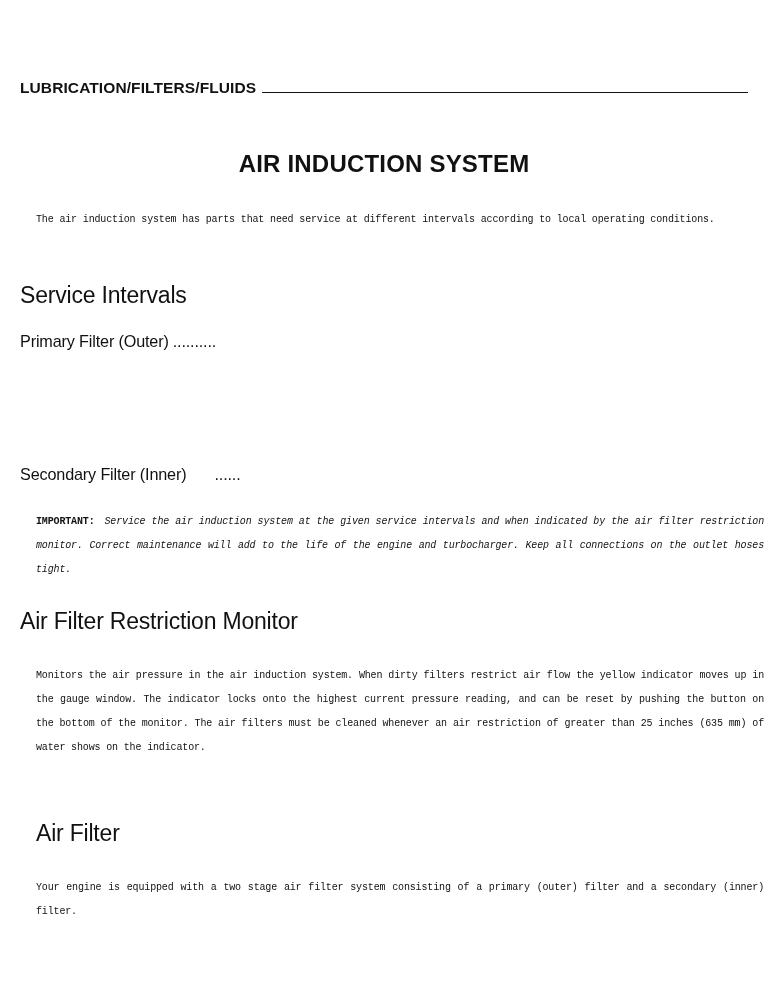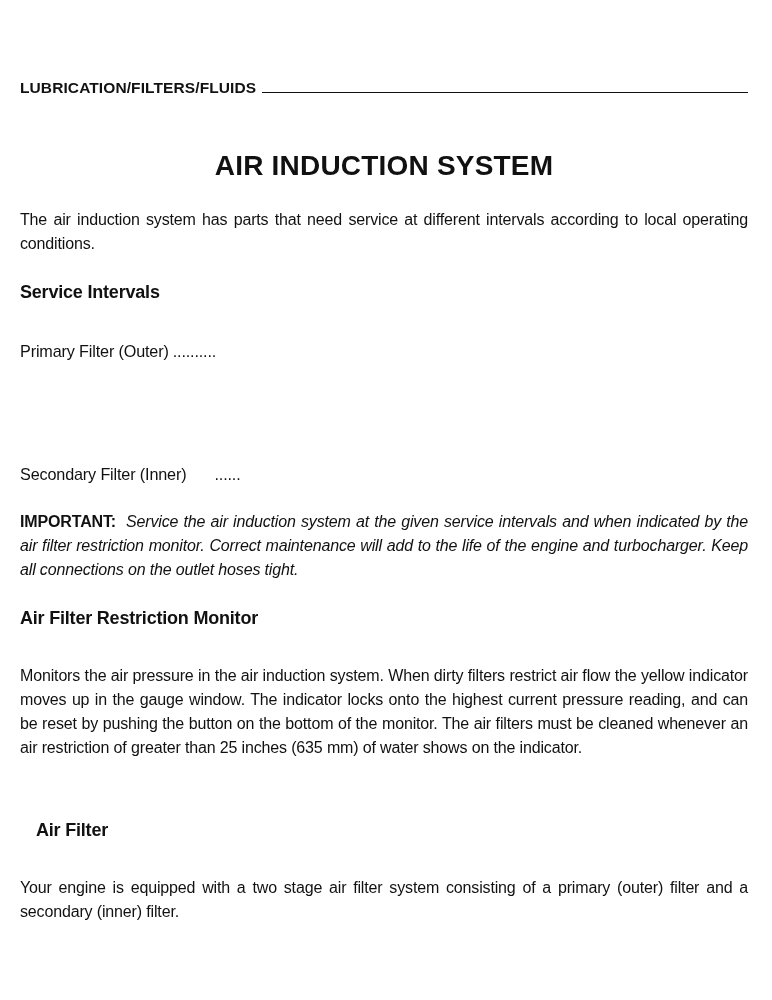--- a/index.html
+++ b/index.html
@@ -13,28 +13,28 @@
     display: flex; align-items: flex-end;
   }
   .running-head .label {
     font-weight: bold; font-size: 15.5px; letter-spacing: 0.1px; white-space: nowrap;
   }
   .running-head .rule {
     flex: 1; border-bottom: 1.5px solid #111; margin-left: 6px; margin-bottom: 4px;
   }
   .title {
     position: absolute; top: 150px; left: 0; width: 728px; text-align: center;
-    font-weight: bold; font-size: 28px; letter-spacing: 0.2px;
+    font-weight: bold; font-size: 24px; letter-spacing: 0.2px;
   }
   .para {
-    position: absolute; left: 0; width: 728px;
-    font-size: 16px; line-height: 24px; text-align: justify; letter-spacing: -0.15px;
+    position: absolute; left: 16px; width: 728px;
+    font-size: 10px; line-height: 24px; text-align: justify; letter-spacing: -0.15px; font-family: Liberation Mono, monospace;
   }
   .h2 {
-    position: absolute; left: 0; font-weight: bold; font-size: 18px; letter-spacing: -0.2px;
+    position: absolute; left: 0; font-weight: normal; font-size: 23px; letter-spacing: -0.2px;
   }
   .interval-row { position: absolute; left: 0; width: 728px; display: flex; font-size: 16.2px; line-height: 24px; letter-spacing: -0.15px; }
   .interval-row .term { white-space: nowrap; }
   .interval-row .dots { white-space: nowrap; }
   .interval-row .desc { flex: 1; text-align: justify; }
   .interval-row.primary .term-wrap { width: 253px; display: flex; }
   .interval-row.secondary .term-wrap { display: flex; gap: 24px; }
   .important .lead { font-weight: bold; font-style: normal; margin-right: 10px; }
   .important .body { font-style: italic; }
 </style>
@@ -47,21 +47,21 @@
     <span class="label">LUBRICATION/FILTERS/FLUIDS</span>
     <span class="rule"></span>
   </div>
 
   <div class="title">AIR INDUCTION SYSTEM</div>
 
   <div class="para" style="top:208px;">The air induction system has parts that need service at different intervals according to local operating conditions.</div>
 
   <div class="h2" style="top:282px;">Service Intervals</div>
 
-  <div class="interval-row primary" style="top:339px;gap:20px;">
+  <div class="interval-row primary" style="top:329px;gap:20px;">
     <div class="term-wrap">
       <span class="term">Primary Filter (Outer)</span>
       <span class="dots" style="margin-left:4px;">..........</span>
     </div>
   </div>
 
   <div class="interval-row secondary" style="top:462px;">
     <div class="term-wrap">
       <span class="term">Secondary Filter (Inner)</span>
       <span class="dots" style="margin-left:4px;">......</span>

